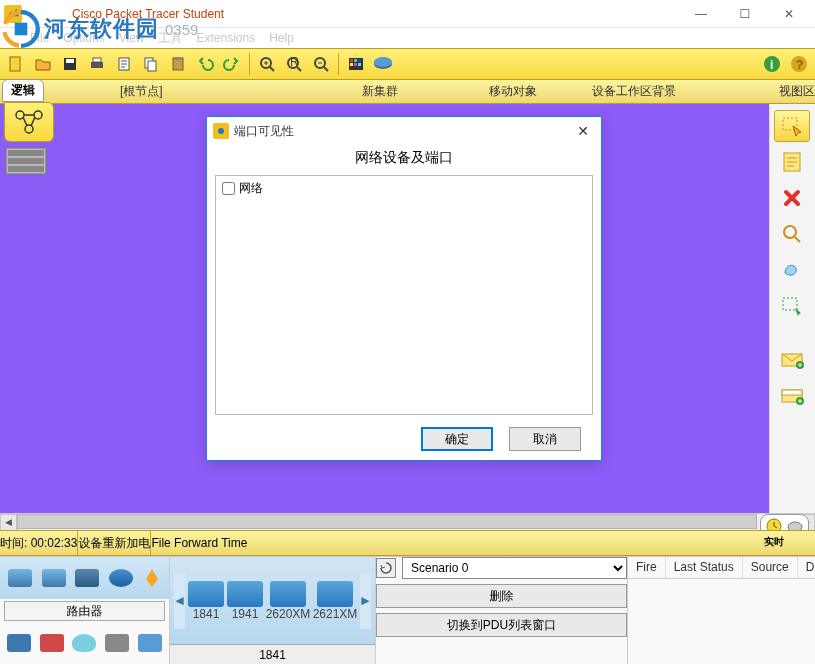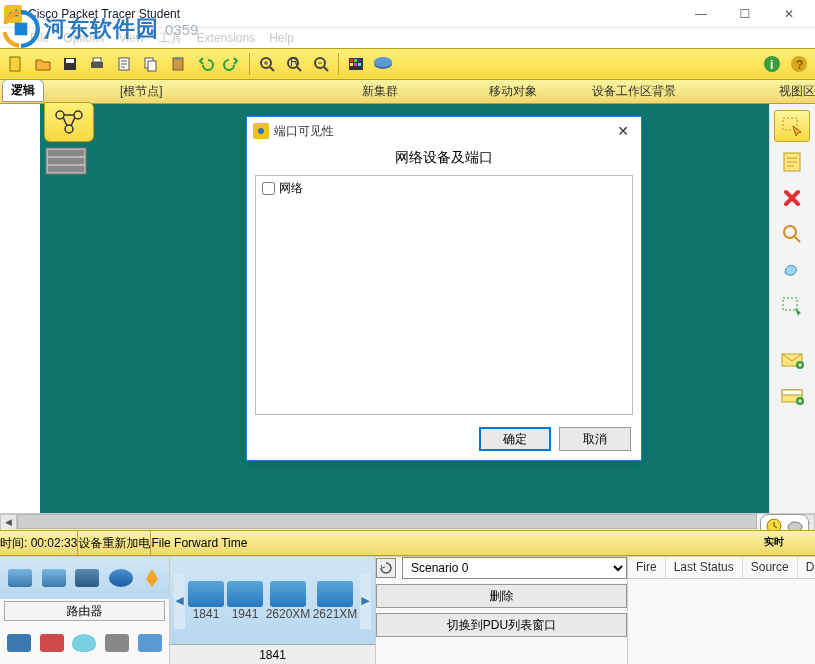--- a/index.html
+++ b/index.html
@@ -1,58 +1,58 @@
 <!DOCTYPE html>
 <html><head>
 <meta charset="utf-8">
 <style>
 * { box-sizing: border-box; margin: 0; padding: 0; font-family: "Microsoft YaHei", Arial, sans-serif; font-size: 12px; }
 body { width: 815px; height: 664px; background: #fff; position: relative; overflow: hidden; }
 
 .titlebar { height: 28px; background: #fff; display: flex; align-items: center; padding: 0 4px; border-bottom: 1px solid #e6e6e6; }
 .titlebar .icon { width: 18px; height: 18px; margin-right: 6px; }
-.titlebar .title { color: #0f172a; flex: 1; }
+.titlebar .title { color: #c2410c; flex: 1; margin-left: 44px; }
 .win-ctrl { width: 44px; height: 28px; display: flex; align-items: center; justify-content: center; color: #555; }
 
 .watermark { position: absolute; left: 0; top: 8px; pointer-events: none; display: flex; align-items: center; z-index: 5; }
 .watermark .logo { width: 42px; height: 42px; }
 .watermark .txt { color: #2878c0; font-size: 22px; font-weight: bold; margin-left: 2px; letter-spacing: 1px; }
 .watermark .phone { color: #a8b4bf; font-size: 15px; margin-left: 6px; }
 
 .menubar { height: 20px; display: flex; align-items: center; padding-left: 30px; gap: 14px; color: #c9c9c9; }
 .menubar span { cursor: default; }
 
 .toolbar { height: 32px; background: linear-gradient(#fff079, #f8d940); border-top: 1px solid #b8a020; border-bottom: 1px solid #b8a020; display: flex; align-items: center; padding: 0 4px; gap: 3px; }
 .tb-btn { width: 24px; height: 24px; display: flex; align-items: center; justify-content: center; border-radius: 2px; }
 .tb-sep { width: 1px; height: 22px; background: #c0a830; margin: 0 2px; }
 .tb-spacer { flex: 1; }
 
 .yellowbar { height: 24px; background: linear-gradient(#faf49f, #f0d870); border-bottom: 1px solid #b8a020; display: flex; align-items: center; position: relative; }
 .logic-tab { position: absolute; left: 2px; top: -1px; background: #fff; border: 1px solid #999; border-radius: 6px 6px 0 0; padding: 2px 8px; font-weight: bold; }
 .yellowbar .yb-item { flex: 1; text-align: right; color: #333; cursor: default; }
 .yellowbar .yb-first { margin-left: 120px; text-align: left; }
 
-.workspace { position: relative; height: 409px; background: #0f766e; display: flex; margin-left: 40px; }
+.workspace { position: relative; height: 409px; background: #8b5cf6; display: flex; }
 .ws-left { width: 54px; padding: 4px; display: flex; flex-direction: column; gap: 4px; }
 .logic-icon { width: 50px; height: 40px; background: linear-gradient(#fff079, #f8d940); border: 1px solid #b8a020; border-radius: 0 6px 6px 6px; display: flex; align-items: center; justify-content: center; margin-top: -6px; }
 .ws-canvas { flex: 1; position: relative; }
 .ws-right { width: 46px; background: #f4f4f4; border-left: 1px solid #ddd; display: flex; flex-direction: column; gap: 4px; padding: 6px 4px; }
 .right-tool { width: 36px; height: 32px; display: flex; align-items: center; justify-content: center; border-radius: 3px; }
 .right-tool.sel { background: linear-gradient(#fff79f,#f8d640); border: 1px solid #c0a830; }
 .right-sep { height: 14px; }
 
 .dialog { position: absolute; left: 152px; top: 12px; width: 396px; height: 345px; background: #fff; border: 1px solid #1883d7; box-shadow: 0 3px 12px rgba(0,0,0,.15); z-index: 10; }
 .dlg-title { height: 28px; display: flex; align-items: center; padding: 0 6px; }
 .dlg-title .ic { width: 16px; height: 16px; margin-right: 5px; }
 .dlg-title .t { flex: 1; color: #333; }
 .dlg-close { width: 24px; text-align: center; color: #333; font-size: 14px; }
 .dlg-head { text-align: center; font-size: 14px; padding: 4px 0; }
 .dlg-body { margin: 4px 8px; height: 240px; border: 1px solid #bbb; padding: 4px 6px; overflow: auto; }
 .dlg-body label { display: flex; align-items: center; gap: 4px; }
-.dlg-foot { display: flex; justify-content: flex-end; gap: 8px; padding: 8px 10px 0; }
+.dlg-foot { display: flex; justify-content: flex-end; gap: 16px; padding: 8px 20px 0; }
 .dlg-btn { min-width: 72px; height: 24px; background: #e9e9e9; border: 1px solid #9a9a9a; display: flex; align-items: center; justify-content: center; }
 .dlg-btn.primary { border: 2px solid #0078d7; }
 
 .hscroll { height: 17px; background: #f0f0f0; border-top: 1px solid #ccc; display: flex; align-items: center; }
 .hscroll .arrow { width: 17px; height: 17px; background: #e8e8e8; border: 1px solid #c4c4c4; display: flex; align-items: center; justify-content: center; font-size: 9px; color: #555; }
 .hscroll .track { flex: 1; height: 17px; position: relative; }
 .hscroll .thumb { position: absolute; left: 0; top: 0; height: 15px; width: 740px; background: #cfcfcf; border: 1px solid #b4b4b4; }
 
 .timebar { height: 26px; background: linear-gradient(#faf49f,#f0d870); border-top: 1px solid #b8a020; border-bottom: 1px solid #b8a020; display: flex; align-items: center; position: relative; }
 .timebar .cell { padding: 0 0; border-right: 1px solid #c0a830; height: 100%; display: flex; align-items: center; }

